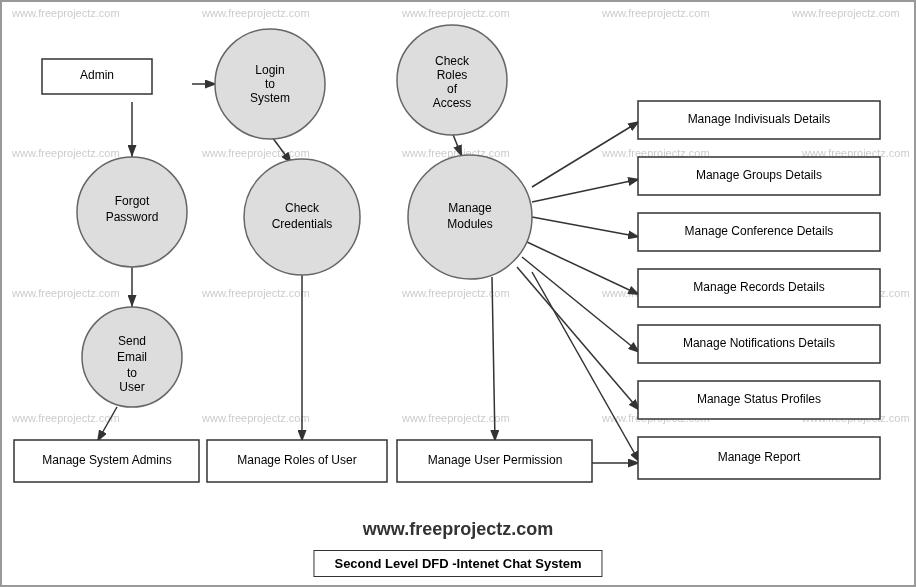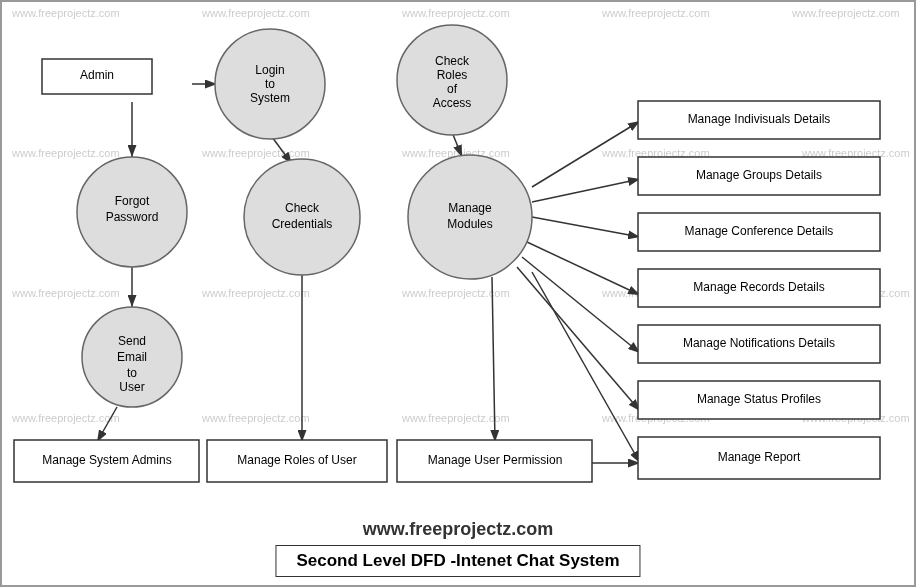--- a/index.html
+++ b/index.html
@@ -58,21 +58,21 @@
       color: #333;
       z-index: 1;
     }
     .caption-box {
       position: absolute;
       bottom: 8px;
       left: 50%;
       transform: translateX(-50%);
       border: 1.5px solid #333;
       padding: 5px 20px;
-      font-size: 17px;
+      font-size: 13px;
       font-weight: bold;
       background: #fff;
       white-space: nowrap;
       z-index: 1;
     }
   </style>
 </head>
 <body>
 
 <div class="diagram-container">

